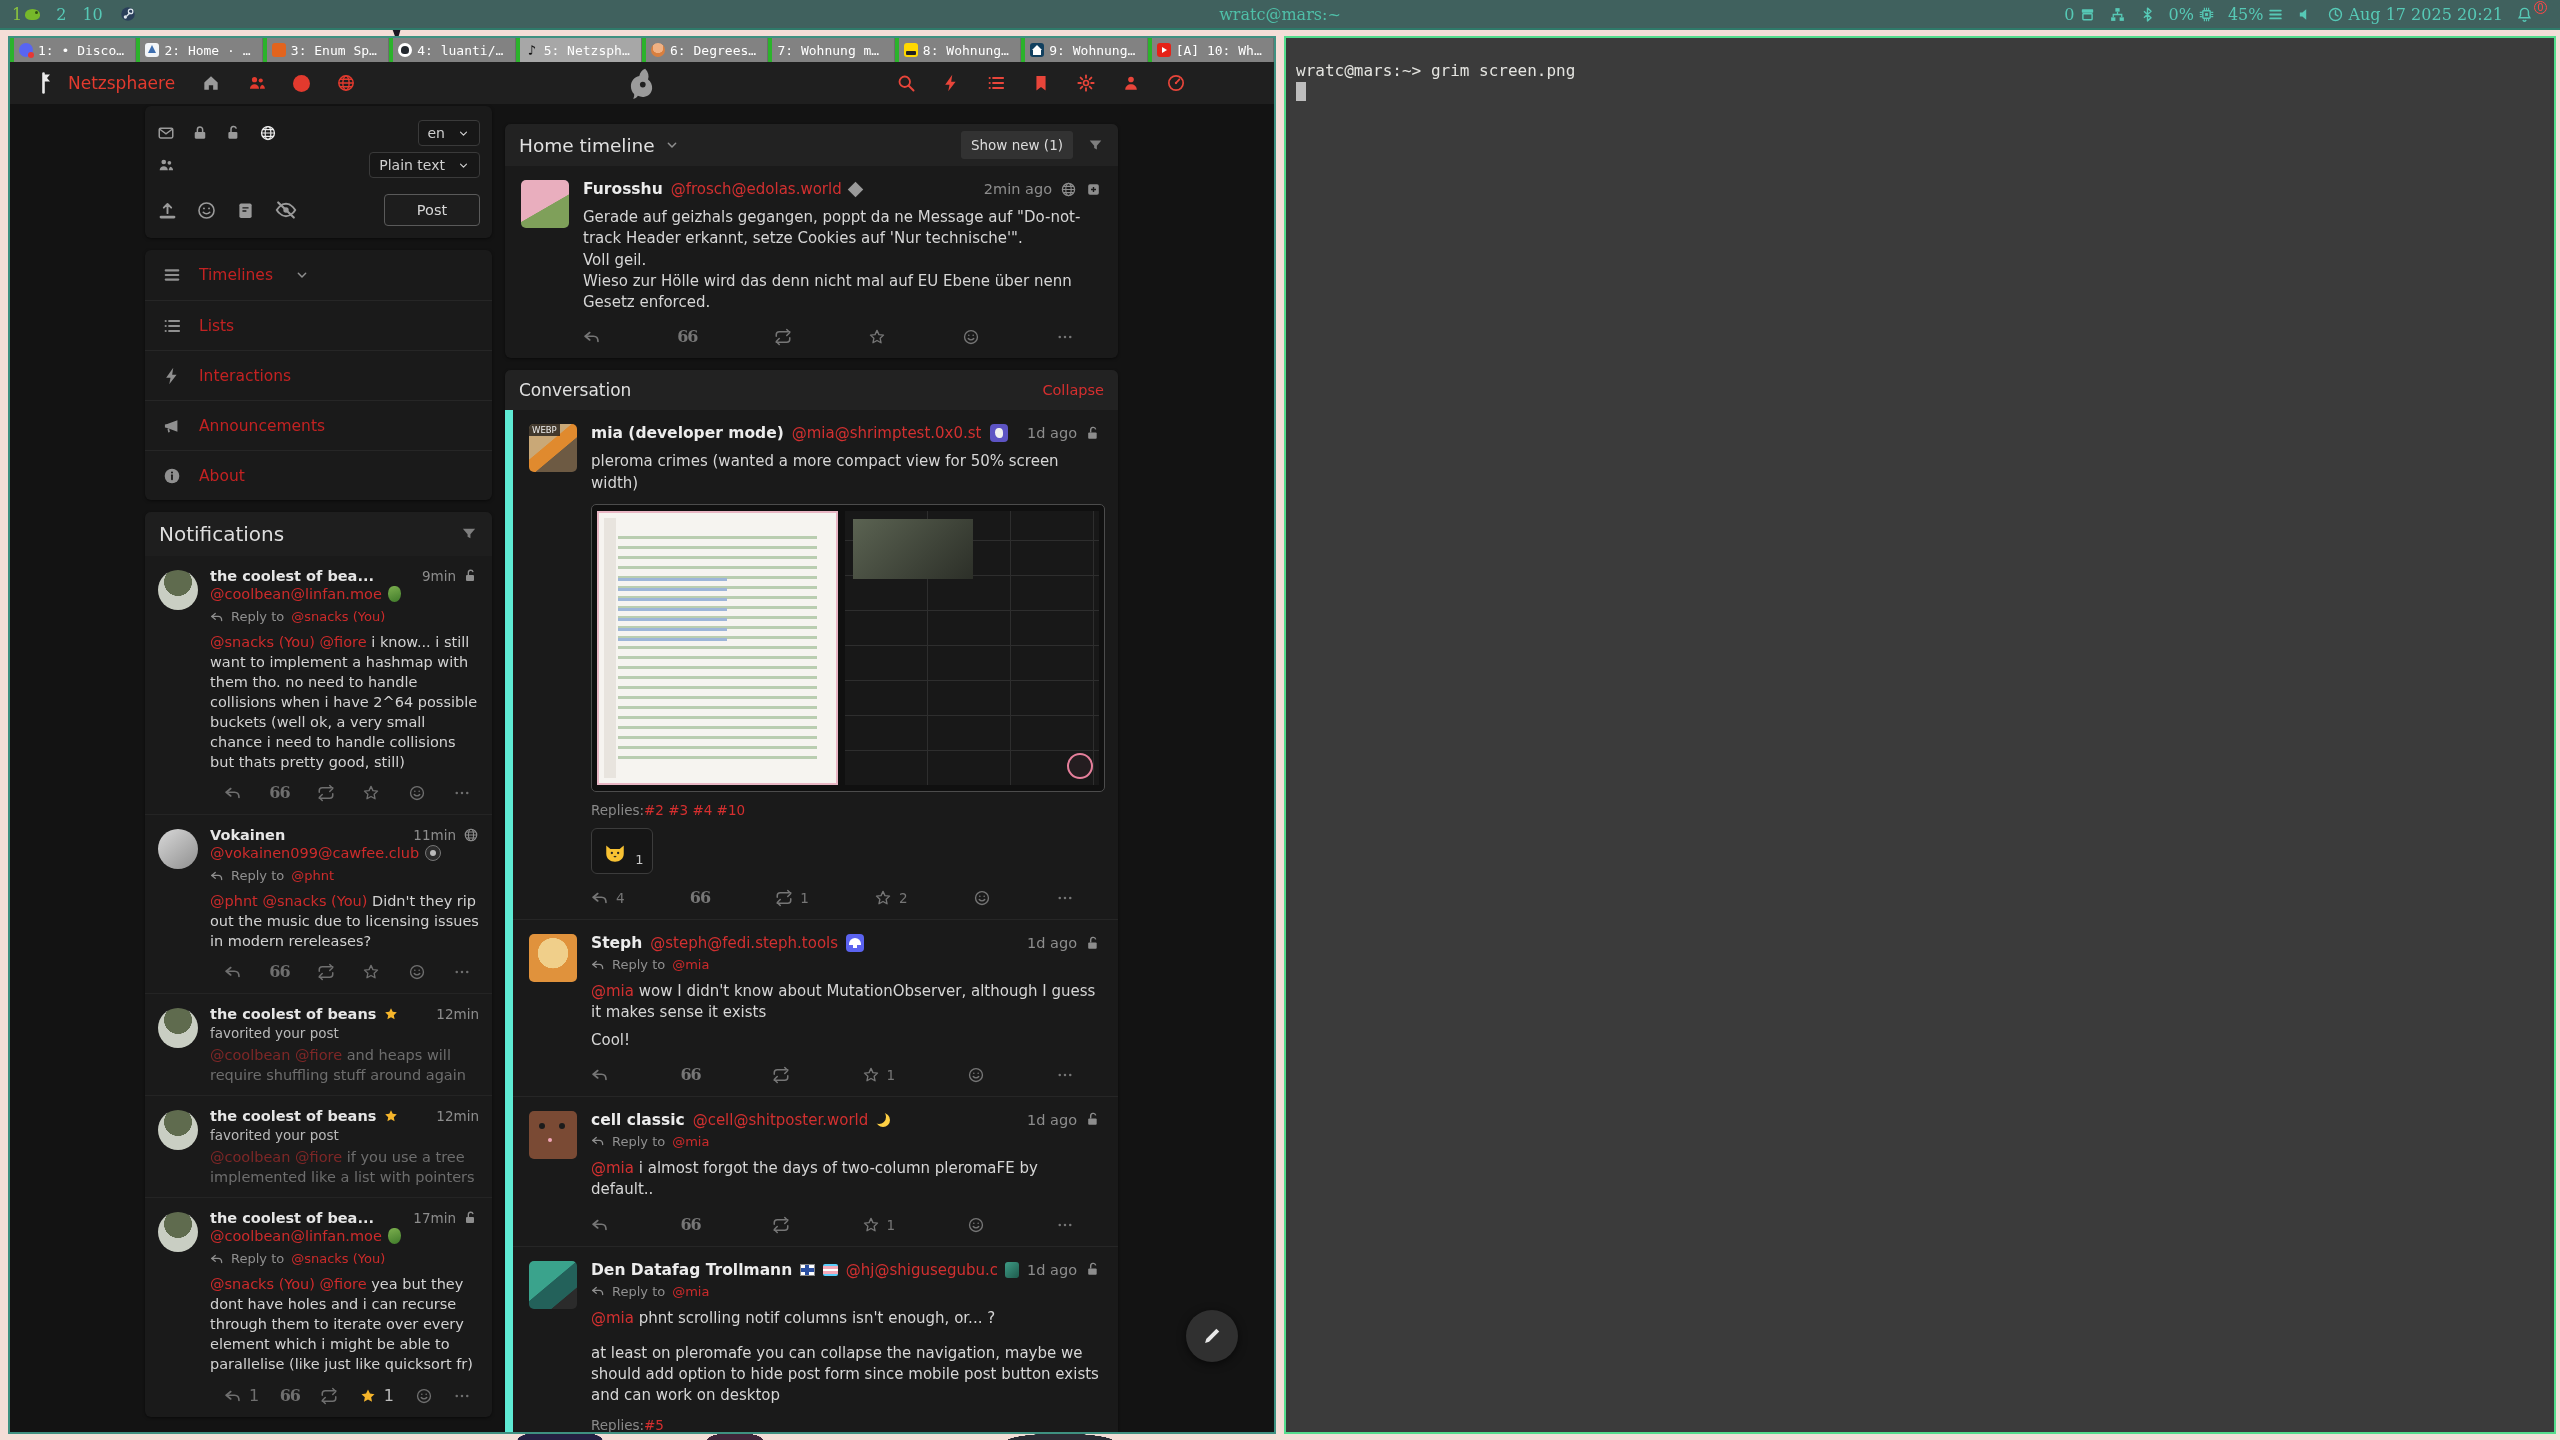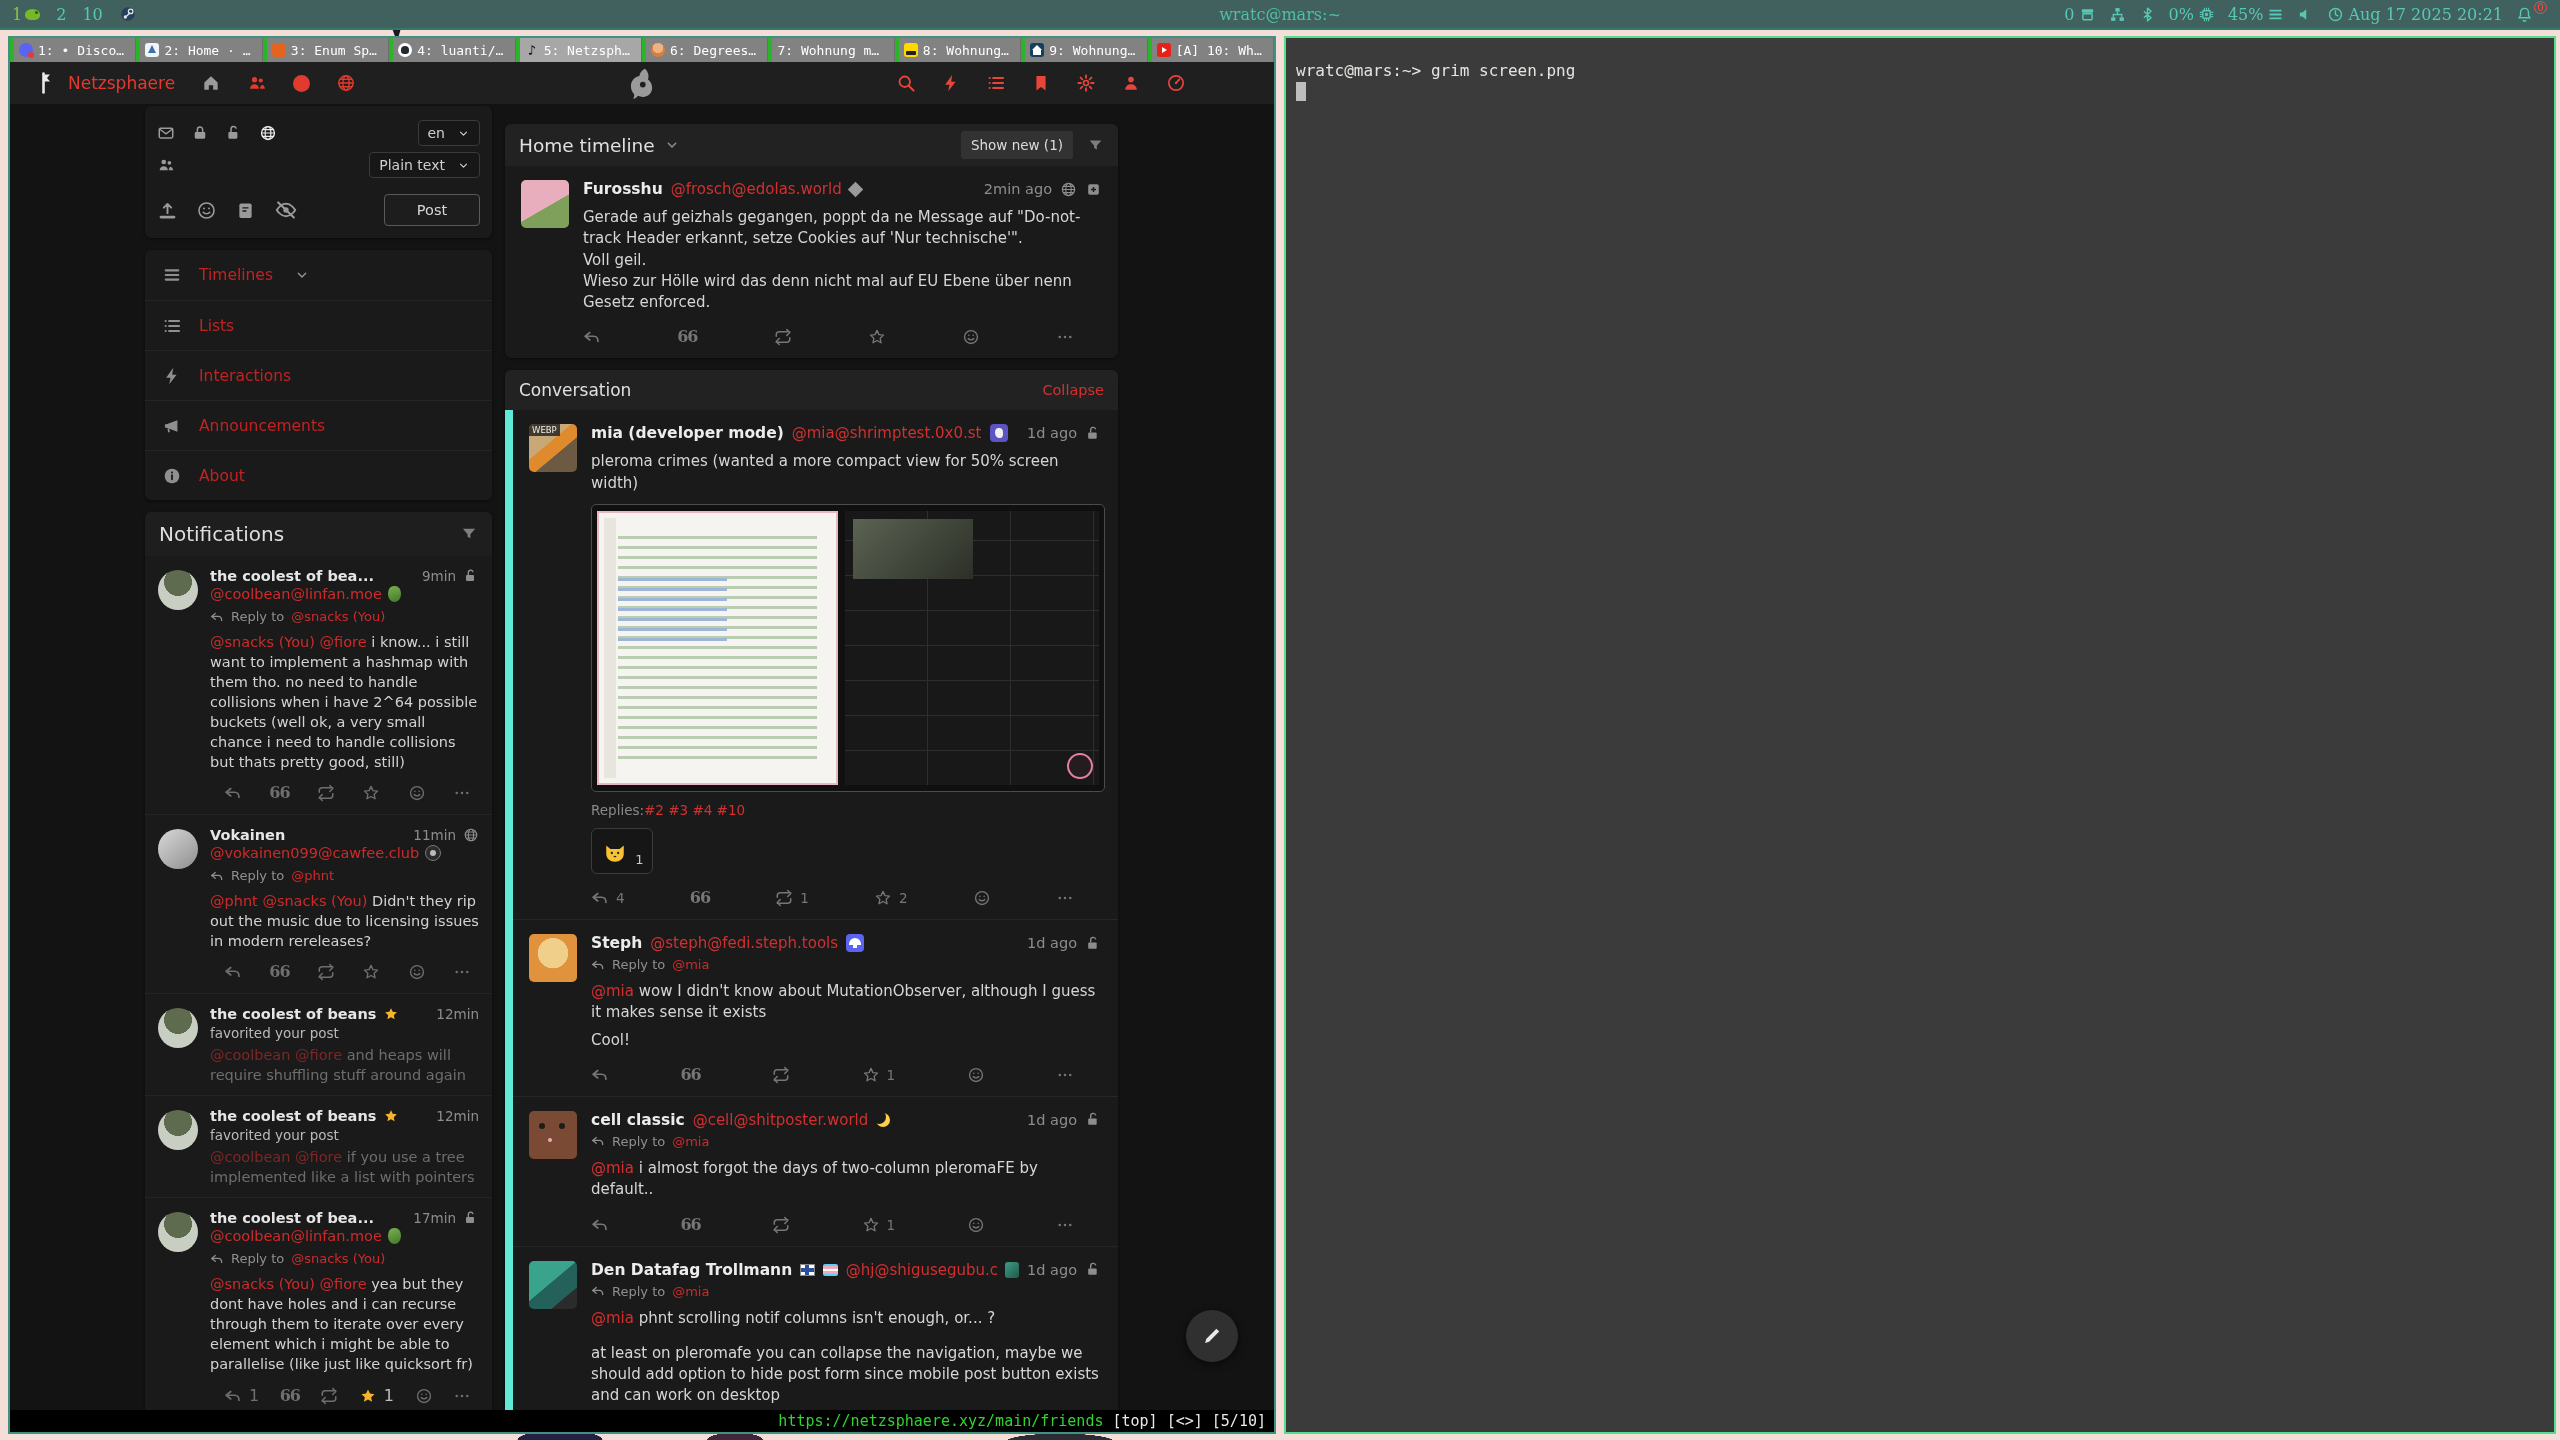--- a/index.html
+++ b/index.html
@@ -1240,22 +1240,18 @@
       </div>
     </div>
 
     <div class="fab">
       <svg>
           <use href="#i-pencil"></use>
         </svg>
     </div>
   </div>
 
-  <div class="statusbar">
-    <span class="sb-url">https://netzsphaere.xyz/main/friends</span>
-    <span class="sb-meta">[top] [&lt;&gt;] [5/10]</span>
-  </div>
 </div>
 
 <div class="terminal">
   <div class="t-line"><span>wratc@mars:~&gt;</span> <span>grim screen.png</span></div>
   <div class="t-cursor"></div>
 </div>
 
 </body></html>

